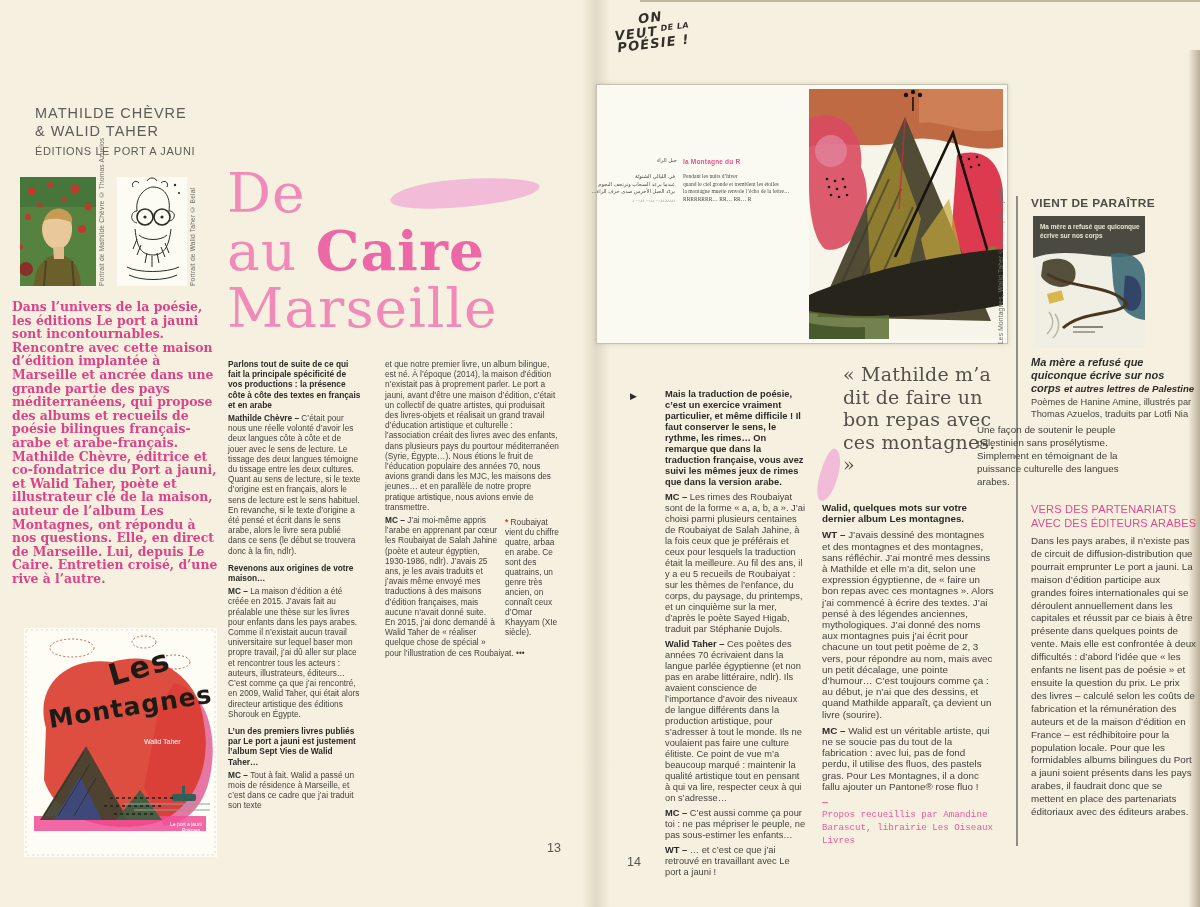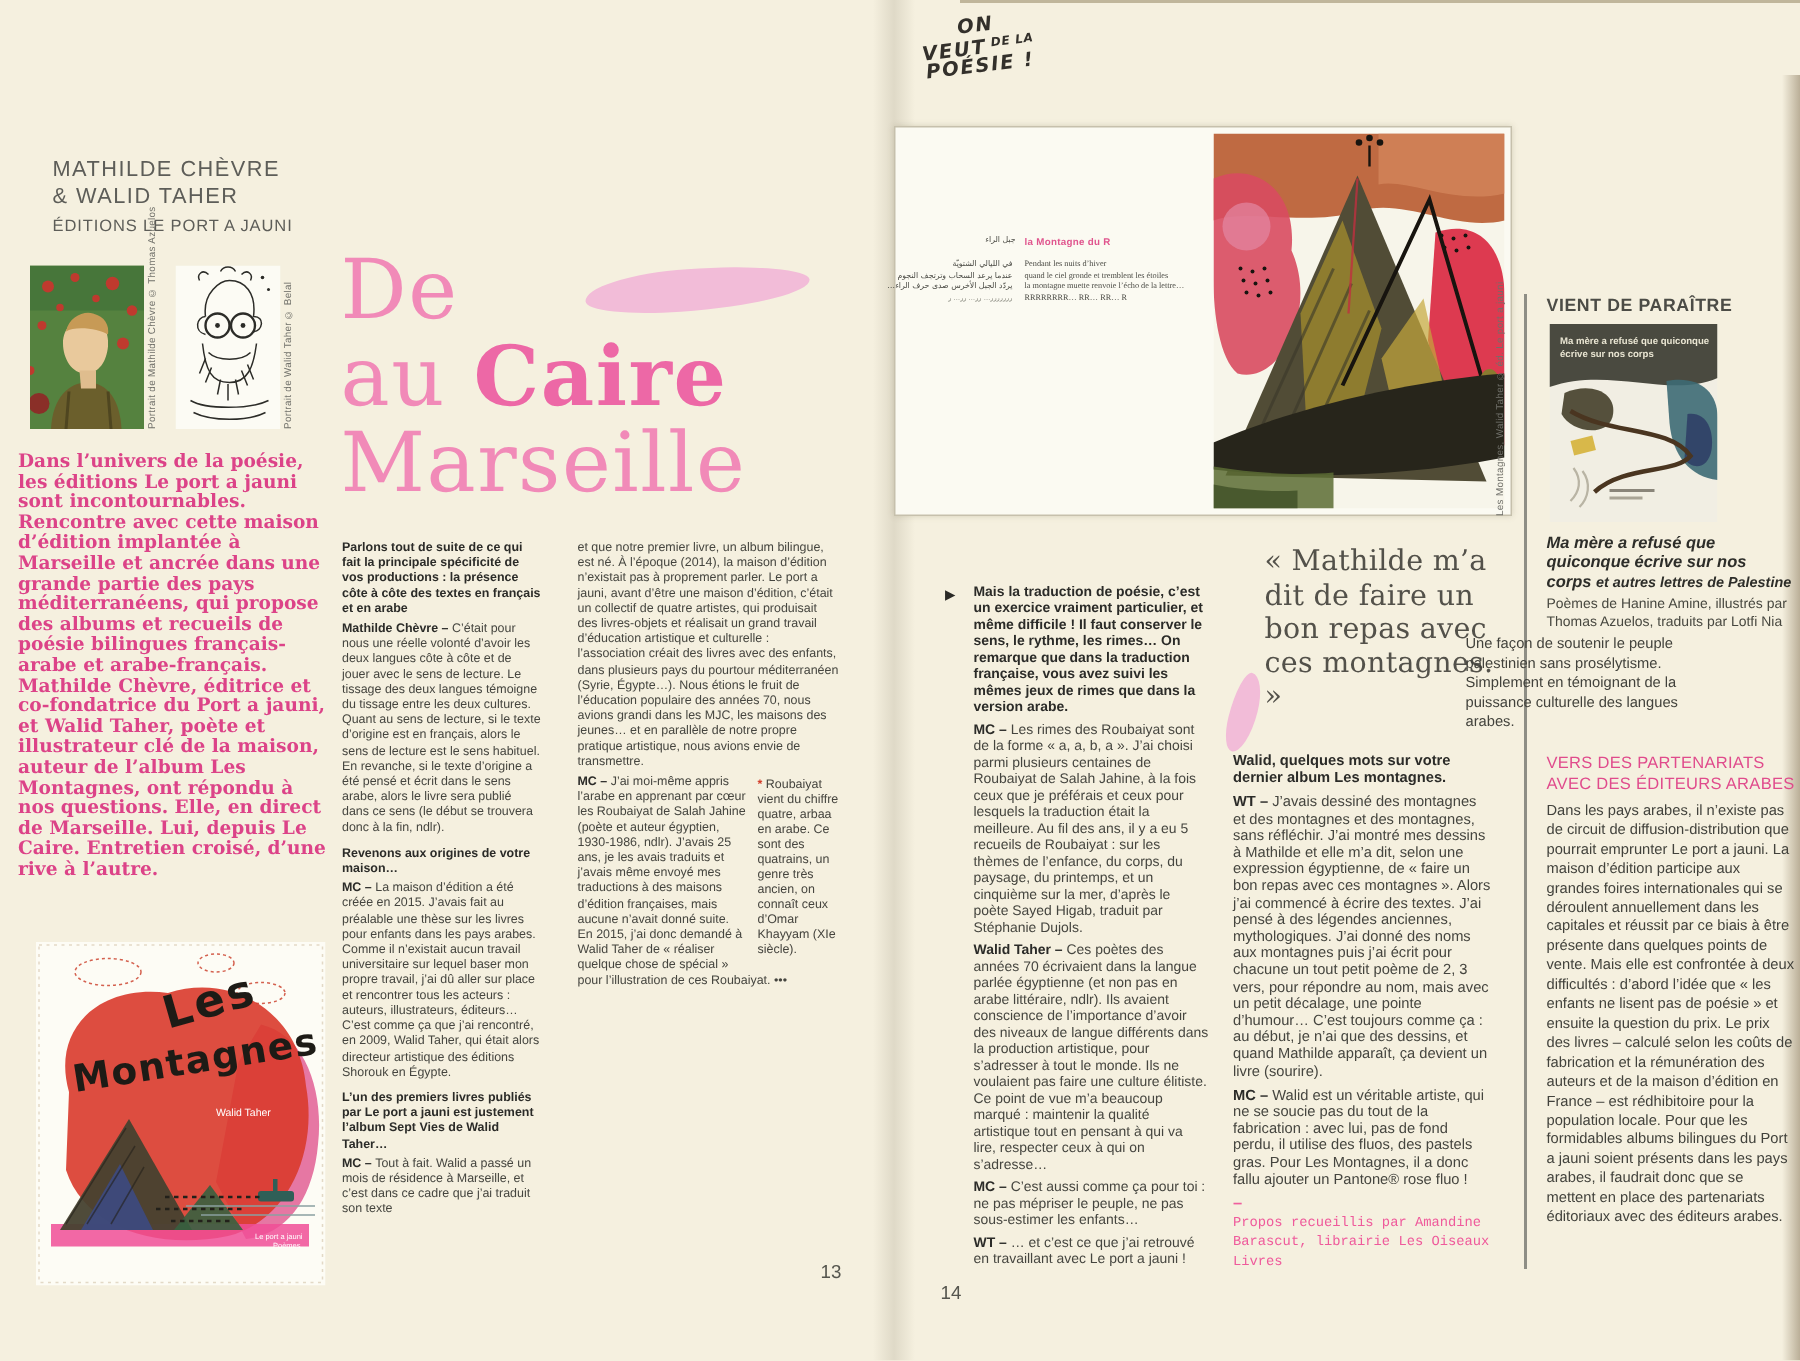--- a/index.html
+++ b/index.html
@@ -3,21 +3,21 @@
 <meta charset="utf-8">
 <style>
   html,body{margin:0;padding:0}
   body{width:1200px;height:907px;position:relative;background:#f5f0df;overflow:hidden;
        font-family:"Liberation Sans",sans-serif;color:#3d3d38}
   .abs{position:absolute}
   
   .colL{font-size:8.3px;line-height:10.2px;color:#45453f}
   .colL p{margin:0 0 3px 0}
   .col3{font-size:9.3px;line-height:11px;color:#45453f}
-  .col3 p{margin:0 0 4px 0}
+  .col3 p{margin:0 0 4px 16px}
   .col4{font-size:9.8px;line-height:11.2px;color:#45453f}
   .col4 p{margin:0 0 5px 0}
   .q{font-weight:700;color:#2b2b28}
   b.sp{color:#2b2b28}
   
   .hdr{color:#5d5d58;letter-spacing:1px;font-size:14.5px;line-height:18px}
   .hdr .sub{font-size:11px;letter-spacing:.6px;margin-top:2px}
   .intro{font-family:"DejaVu Serif",serif;font-weight:700;font-size:12.4px;line-height:13.6px;
          color:#dc4388}
   .bigtitle{font-family:"DejaVu Serif",serif;font-weight:400;font-size:55px;line-height:57px;

